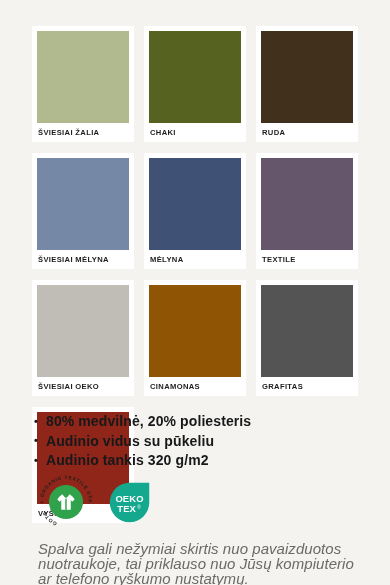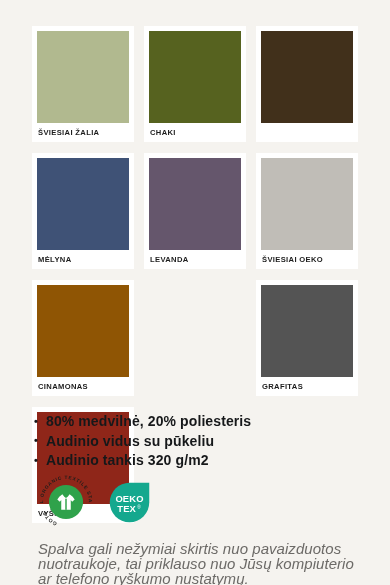--- a/index.html
+++ b/index.html
@@ -117,31 +117,36 @@
     <div class="card-label">ŠVIESIAI ŽALIA</div>
   </div>
 
   <div class="card">
     <span class="chip" style="background-color: rgb(86, 98, 31);"></span>
     <div class="card-label">CHAKI</div>
   </div>
 
   <div class="card">
     <span class="chip" style="background-color: rgb(65, 48, 27);"></span>
-  </div>
-
+    <div class="card-label">RUDA</div>
+  </div>
+
+  <div class="card">
+    <span class="chip" style="background-color: rgb(117, 136, 166);"></span>
+    <div class="card-label">ŠVIESIAI MĖLYNA</div>
+  </div>
 
   <div class="card">
     <span class="chip" style="background-color: rgb(63, 82, 118);"></span>
     <div class="card-label">MĖLYNA</div>
   </div>
 
   <div class="card">
     <span class="chip" style="background-color: rgb(101, 86, 108);"></span>
-    <div class="card-label">LEVANDA</div>
+    <div class="card-label">TEXTILE</div>
   </div>
 
   <div class="card">
     <span class="chip" style="background-color: rgb(192, 189, 183);"></span>
     <div class="card-label">ŠVIESIAI OEKO</div>
   </div>
 
   <div class="card">
     <span class="chip" style="background-color: rgb(143, 85, 4);"></span>
     <div class="card-label">CINAMONAS</div>

